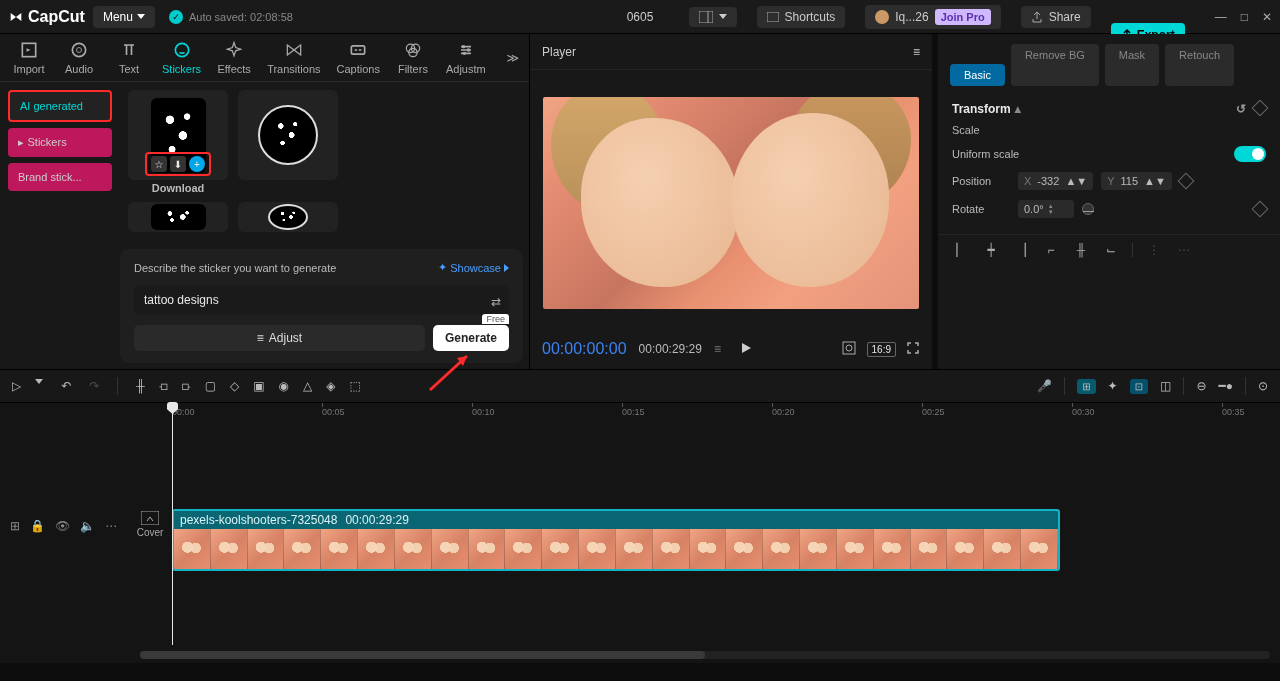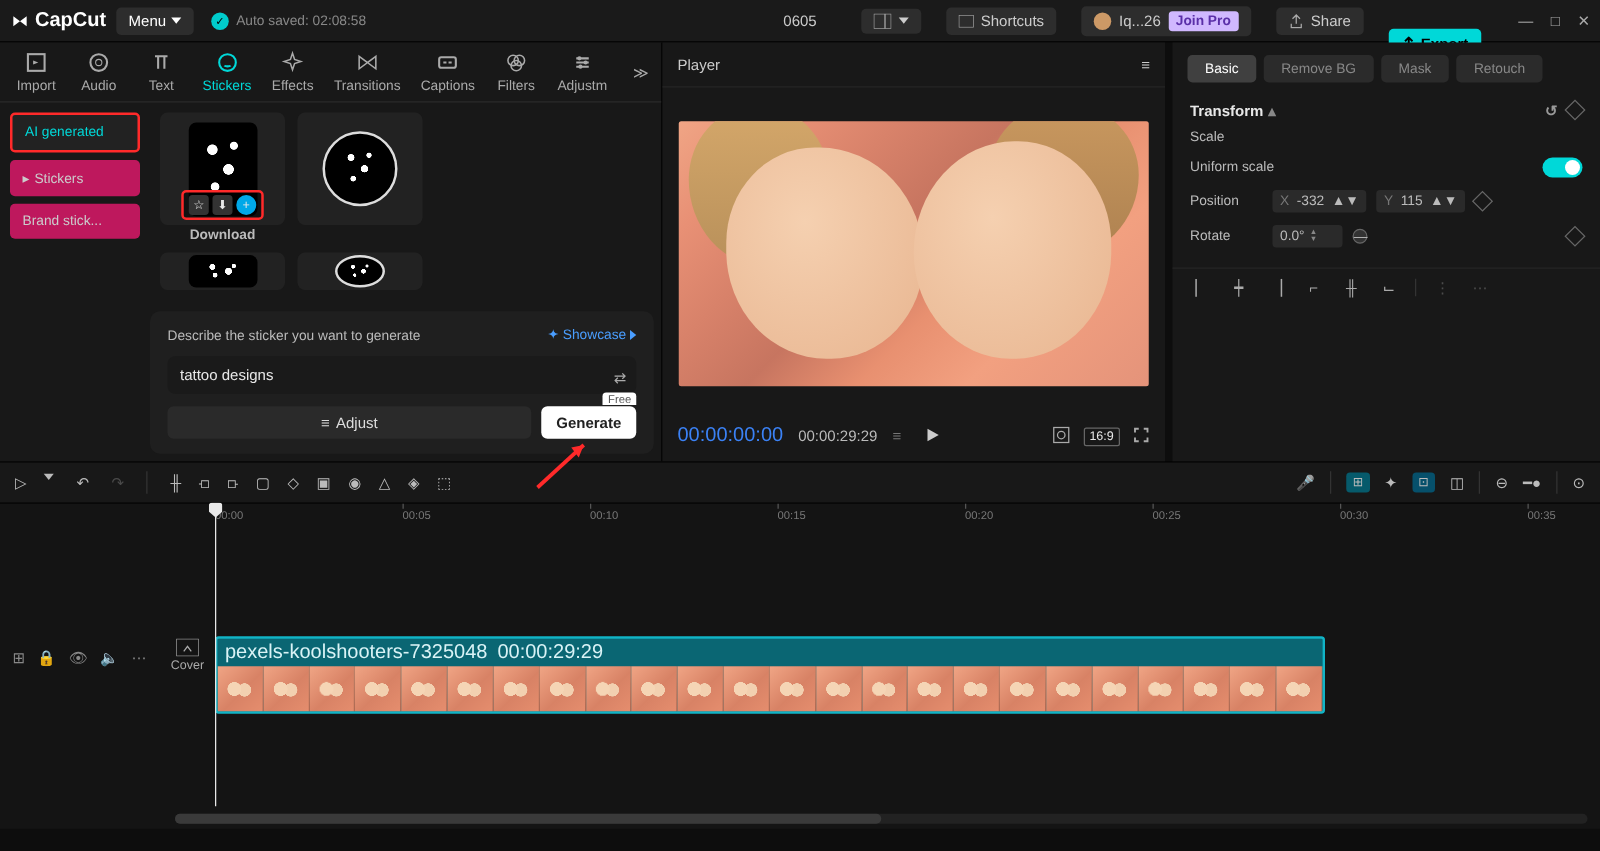--- a/index.html
+++ b/index.html
@@ -84,21 +84,21 @@
 .player-ctrl .right { margin-left: auto; display: flex; gap: 10px; align-items: center; }
 .ratio-box { border: 1px solid #666; padding: 1px 4px; font-size: 10px; border-radius: 2px; }
 
 
 .inspector { width: 342px; background: #181818; display: flex; flex-direction: column; }
 .insp-tabs { display: flex; height: 40px; align-items: center; padding: 0 10px; gap: 16px; border-bottom: 1px solid #252525; font-size: 12px; overflow: hidden; }
 .insp-tab { color: #ccc; cursor: pointer; white-space: nowrap; }
 .insp-tab.active { color: #00d8d8; font-weight: 600; }
 .insp-sub { display: flex; gap: 6px; padding: 10px 12px; }
 .sub-chip { background: #2b2b2b; padding: 5px 14px; border-radius: 4px; color: #888; cursor: pointer; font-size: 11px; }
-.sub-chip.active { background: #404040; color: #fff; }
+.sub-chip.active { background: #0369a1; color: #fff; margin-top: 20px; }
 .section { padding: 6px 14px; }
 .sec-head { display: flex; align-items: center; font-size: 12px; color: #e8e8e8; font-weight: 600; margin-bottom: 8px; }
 .sec-head .kf { margin-left: auto; display: flex; gap: 8px; color: #999; }
 .prop-row { display: flex; align-items: center; gap: 8px; margin-bottom: 10px; font-size: 11px; color: #bbb; }
 .prop-row .label { width: 58px; }
 .slider { flex: 1; height: 4px; background: #333; border-radius: 2px; position: relative; }
 .slider .fill { position: absolute; left: 0; top: 0; bottom: 0; background: #666; border-radius: 2px; }
 .slider .knob { position: absolute; top: -4px; width: 12px; height: 12px; background: #e8e8e8; border-radius: 50%; }
 .numbox { background: #2a2a2a; padding: 3px 6px; border-radius: 3px; min-width: 48px; text-align: center; display: flex; align-items: center; gap: 4px; }
 .numbox .steppers { display: flex; flex-direction: column; font-size: 6px; color: #888; line-height: 6px; }
@@ -126,21 +126,21 @@
 .ruler { height: 20px; position: relative; margin-left: 140px; color: #777; font-size: 9px; }
 .ruler .tick { position: absolute; top: 4px; }
 .ruler .tick::before { content: ''; position: absolute; left: 0; top: -4px; width: 1px; height: 4px; background: #555; }
 .playhead { position: absolute; left: 172px; top: 0; bottom: 18px; width: 1px; background: #e8e8e8; z-index: 5; }
 .playhead::before { content: ''; position: absolute; top: -1px; left: -5px; width: 11px; height: 12px; background: #e8e8e8; border-radius: 3px 3px 0 0; clip-path: polygon(0 0, 100% 0, 100% 60%, 50% 100%, 0 60%); }
 .tracks { position: relative; margin-top: 80px; }
 .track-controls { position: absolute; left: 10px; top: 16px; display: flex; gap: 10px; color: #888; align-items: center; }
 .cover-btn { position: absolute; left: 132px; top: 8px; width: 36px; text-align: center; color: #aaa; font-size: 10px; }
 .cover-btn svg { display: block; margin: 0 auto 2px; }
 .clip { position: absolute; left: 172px; top: 6px; width: 888px; height: 62px; background: #0a6673; border: 2px solid #11b4c6; border-radius: 3px; overflow: hidden; }
-.clip-head { background: #0a6673; color: #d9f3f6; font-size: 16px; padding: 2px 6px; display: flex; gap: 8px; }
+.clip-head { background: #0a6673; color: #d9f3f6; font-size: 12px; padding: 2px 6px; display: flex; gap: 8px; }
 .clip-frames { display: flex; height: 44px; }
 .clip-frames .fr { flex: 1; background: linear-gradient(135deg, #f0a585, #d88265, #e89070); border-right: 1px solid rgba(0,0,0,.2); position: relative; }
 .clip-frames .fr::after { content: ''; position: absolute; inset: 3px; background: radial-gradient(circle at 35% 40%, #f5d5b5 18%, transparent 19%), radial-gradient(circle at 62% 42%, #f2d0b0 18%, transparent 19%); }
 .hscroll { position: absolute; bottom: 4px; left: 140px; right: 10px; height: 8px; background: #222; border-radius: 4px; }
 .hscroll .thumb { position: absolute; left: 0; width: 50%; top: 0; bottom: 0; background: #3a3a3a; border-radius: 4px; }
 
 .chev { display: inline-block; width: 0; height: 0; border-left: 4px solid transparent; border-right: 4px solid transparent; border-top: 5px solid currentColor; }
 .chev.r { border-top: 4px solid transparent; border-bottom: 4px solid transparent; border-left: 5px solid currentColor; border-right: none; }
 
 .red-arrow { position: absolute; left: 425px; top: 352px; width: 50px; height: 40px; pointer-events: none; z-index: 50; }

